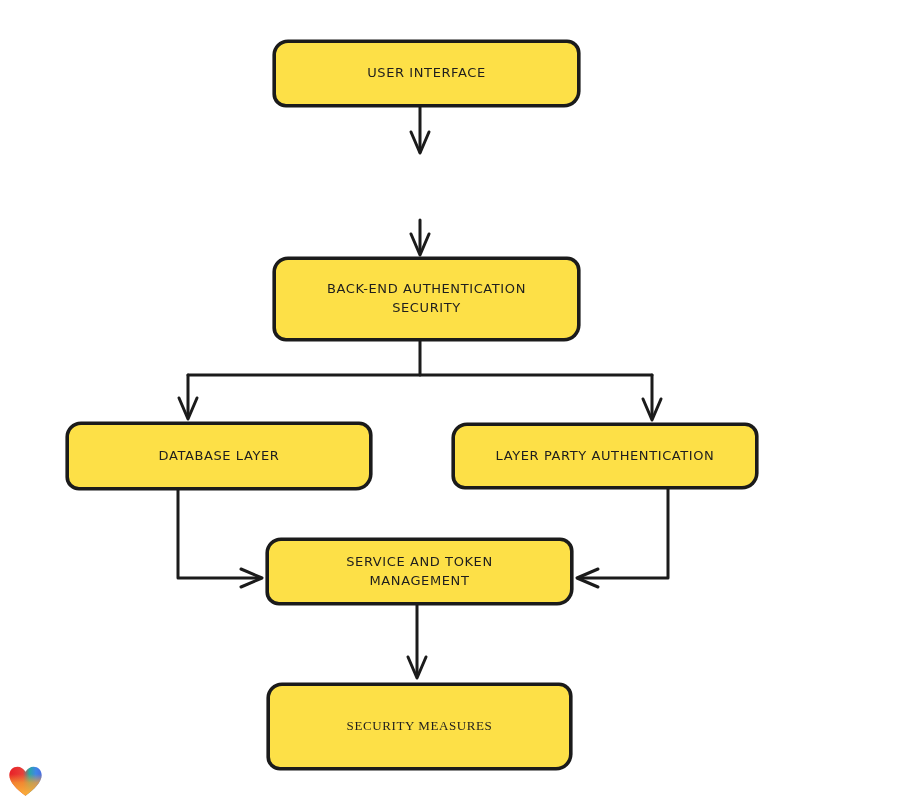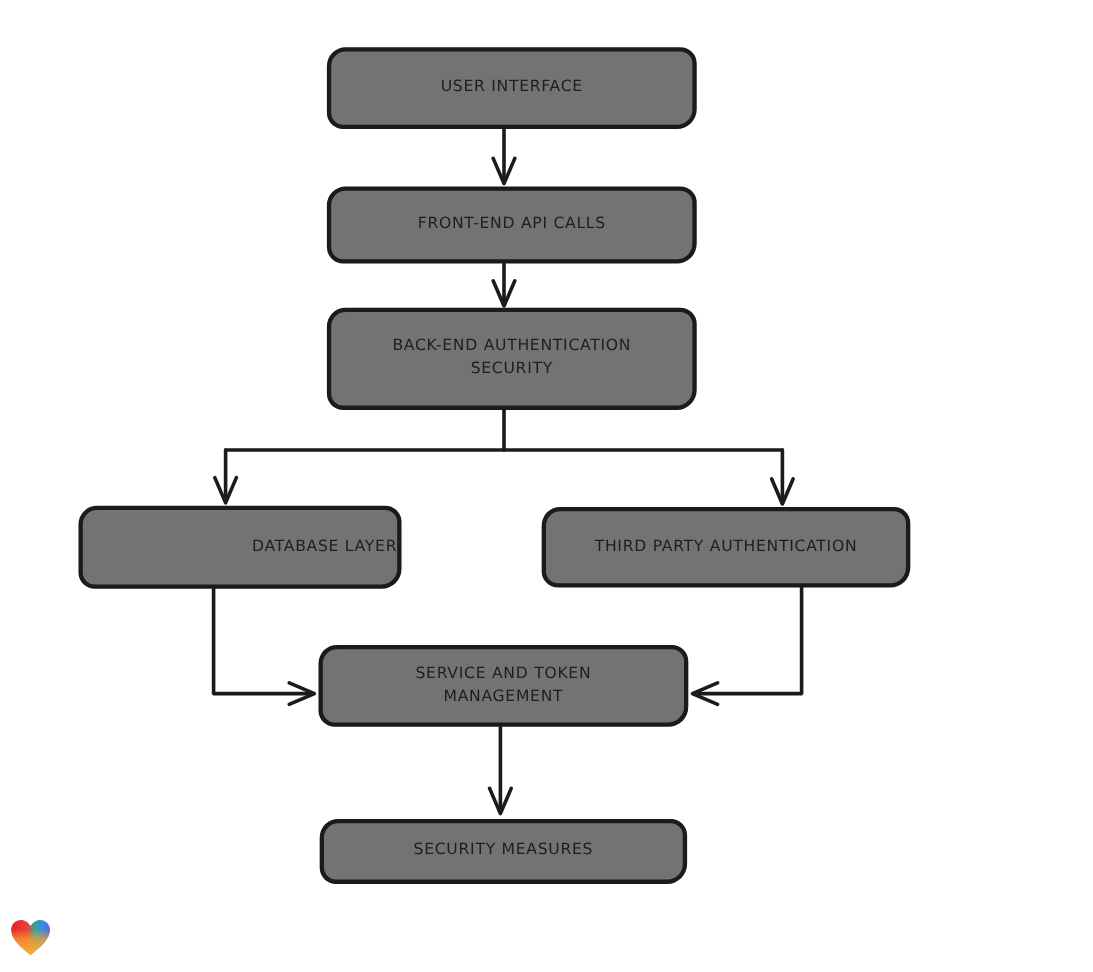--- a/index.html
+++ b/index.html
@@ -24,43 +24,43 @@
   }
   .edges path {
     stroke: #1b1b1b;
     stroke-width: 3;
     fill: none;
     stroke-linecap: round;
     stroke-linejoin: round;
   }
   .node {
     position: absolute;
-    background: #737373;
+    background: #fde047;
     border: 3px solid #1b1b1b;
     border-radius: 15px 13px 16px 13px;
     box-shadow: 0 0 0 0.6px #1b1b1b;
     display: flex;
     align-items: center;
     justify-content: center;
     text-align: center;
     box-sizing: border-box;
   }
   .node span {
     font-size: 13px;
     letter-spacing: 0.6px;
     color: #1e1e1e;
     line-height: 1.45;
   }
   .n1 { left: 273px; top: 40px;  width: 307px; height: 67px; }
   .n2 { left: 273px; top: 156px; width: 307px; height: 63px; }
   .n3 { left: 273px; top: 257px; width: 307px; height: 84px; }
-  .n4 { left: 66px;  top: 422px; width: 268px; height: 68px; justify-content: flex-end; }
+  .n4 { left: 66px;  top: 422px; width: 306px; height: 68px; }
   .n5 { left: 452px; top: 423px; width: 306px; height: 66px; }
   .n6 { left: 266px; top: 538px; width: 307px; height: 67px; }
-  .n7 { left: 267px; top: 683px; width: 305px; height: 53px; }
+  .n7 { left: 267px; top: 683px; width: 305px; height: 87px; font-family: Liberation Serif, serif; }
   .n3 span { max-width: 235px; }
   .n6 span { max-width: 200px; }
   .logo {
     position: absolute;
     left: 7px;
     top: 762px;
     width: 37px;
     height: 38px;
   }
   .logo svg { display: block; width: 100%; height: 100%; }
@@ -92,34 +92,31 @@
     <path d="M598 569 L577 578 L598 587"></path>
 
     <path d="M417 605 L417 676"></path>
     <path d="M408 657 L417 678 L426 657"></path>
   </svg>
 
   <div class="node n1">
     <span>USER INTERFACE</span>
   </div>
 
-  <div class="node n2">
-    <span>FRONT-END API CALLS</span>
-  </div>
 
   <div class="node n3">
     <span>BACK-END AUTHENTICATION SECURITY</span>
   </div>
 
   <div class="node n4">
     <span>DATABASE LAYER</span>
   </div>
 
   <div class="node n5">
-    <span>THIRD PARTY AUTHENTICATION</span>
+    <span>LAYER PARTY AUTHENTICATION</span>
   </div>
 
   <div class="node n6">
     <span>SERVICE AND TOKEN MANAGEMENT</span>
   </div>
 
   <div class="node n7">
     <span>SECURITY MEASURES</span>
   </div>
 

